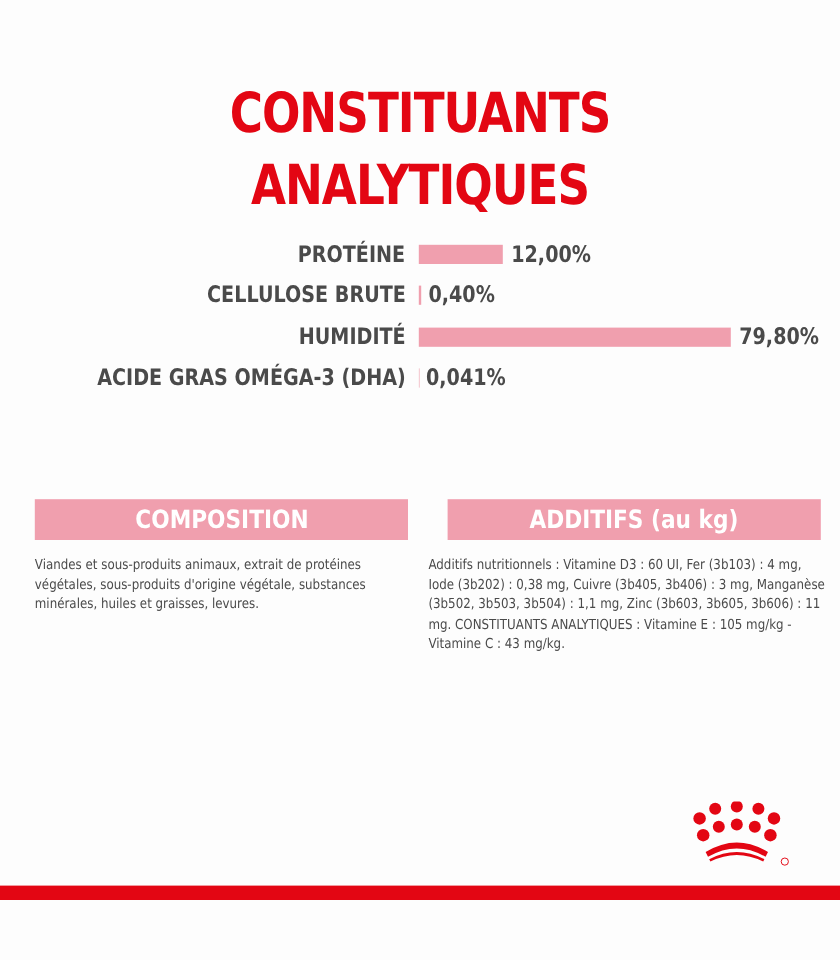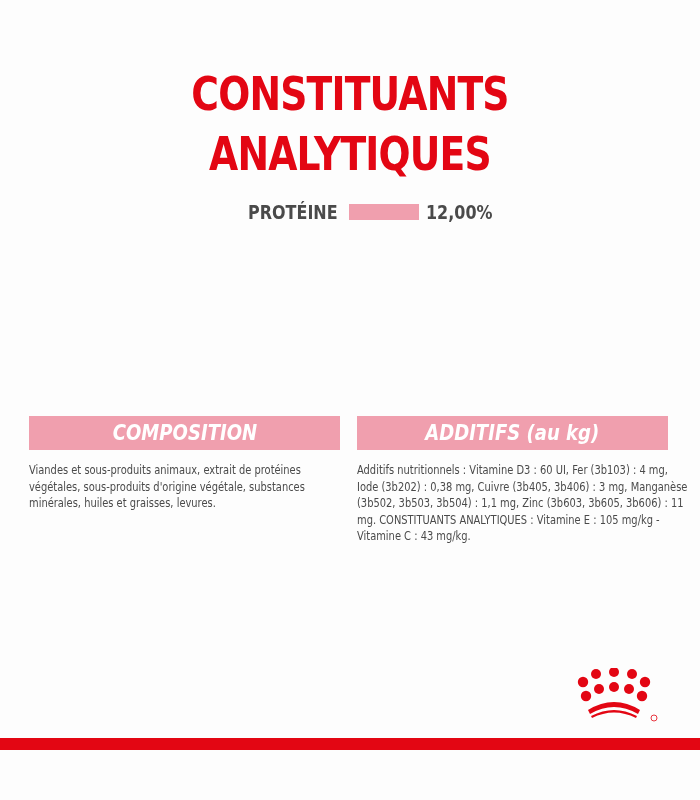--- a/index.html
+++ b/index.html
@@ -3,43 +3,58 @@
 <meta charset="utf-8">
 <style>
   html,body{margin:0;padding:0;}
   body{width:700px;height:800px;background:#fdfdfd;position:relative;overflow:hidden;font-family:"DejaVu Sans Condensed","DejaVu Sans",sans-serif;}
   .title{position:absolute;left:0;top:64px;width:700px;text-align:center;color:#e30613;font-family:"DejaVu Sans",sans-serif;font-weight:bold;font-size:46px;letter-spacing:-1px;transform:scaleX(0.82);transform-origin:center;line-height:60px;}
   .rows{position:absolute;left:0;top:198px;width:700px;}
   .row{position:relative;height:34.4px;}
   .lbl{position:absolute;right:362px;top:0;color:#4a4a4a;font-weight:bold;font-size:19px;line-height:28px;white-space:nowrap;transform:scaleX(0.84);transform-origin:right center;font-family:"DejaVu Sans",sans-serif;}
   .bar{position:absolute;left:349px;top:6px;height:16px;background:#f09fae;}
   .val{position:absolute;top:0;color:#4a4a4a;font-weight:bold;font-size:19px;line-height:28px;white-space:nowrap;transform:scaleX(0.84);transform-origin:left center;font-family:"DejaVu Sans",sans-serif;}
-  .hdr{position:absolute;top:416px;height:34px;background:#f09fae;color:#fff;font-weight:bold;font-size:21px;line-height:34px;text-align:center;font-family:"DejaVu Sans",sans-serif;font-style:italic;}
+  .hdr{position:absolute;top:416px;height:34px;background:#f09fae;color:#fff;font-weight:bold;font-size:21px;line-height:34px;text-align:center;font-family:"DejaVu Sans",sans-serif;}
   .hdr span{display:inline-block;transform:scaleX(0.86);}
   .txt{position:absolute;top:462px;color:#4a4a4a;font-size:11.5px;line-height:16.5px;font-family:"DejaVu Sans",sans-serif;transform:scaleX(0.86);transform-origin:left top;}
   .stripe{position:absolute;left:0;top:738px;width:700px;height:12px;background:#e30613;}
   .logo{position:absolute;left:574px;top:668px;width:92px;height:56px;}
 </style>
 </head>
 <body>
 
 <div class="title">CONSTITUANTS ANALYTIQUES</div>
 
 <div class="rows">
   <div class="row">
     <span class="lbl">PROTÉINE</span>
     <div class="bar" style="width:70px"></div>
     <span class="val" style="left:426px">12,00%</span>
   </div>
+  <div class="row">
+    <span class="lbl">CELLULOSE BRUTE</span>
+    <div class="bar" style="width:2px"></div>
+    <span class="val" style="left:357px">0,40%</span>
+  </div>
+  <div class="row">
+    <span class="lbl">HUMIDITÉ</span>
+    <div class="bar" style="width:260px"></div>
+    <span class="val" style="left:616px">79,80%</span>
+  </div>
+  <div class="row">
+    <span class="lbl">ACIDE GRAS OMÉGA-3 (DHA)</span>
+    <div class="bar" style="width:1px;opacity:.5"></div>
+    <span class="val" style="left:355px">0,041%</span>
+  </div>
 </div>
 
 <div class="hdr" style="left:29px;width:311px"><span>COMPOSITION</span></div>
 <div class="txt" style="left:29px;width:365px">Viandes et sous-produits animaux, extrait de protéines végétales, sous-produits d'origine végétale, substances minérales, huiles et graisses, levures.</div>
 
-<div class="hdr" style="left:357px;width:311px"><span>ADDITIFS (au kg)</span></div>
+<div class="hdr" style="left:373px;width:311px"><span>ADDITIFS (au kg)</span></div>
 <div class="txt" style="left:357px;width:385px">Additifs nutritionnels : Vitamine D3 : 60 UI, Fer (3b103) : 4 mg, Iode (3b202) : 0,38 mg, Cuivre (3b405, 3b406) : 3 mg, Manganèse (3b502, 3b503, 3b504) : 1,1 mg, Zinc (3b603, 3b605, 3b606) : 11 mg. CONSTITUANTS ANALYTIQUES : Vitamine E : 105 mg/kg - Vitamine C : 43 mg/kg.</div>
 
 <svg class="logo" viewBox="0 0 92 56">
   <g fill="#e30613">
     <circle cx="22" cy="6" r="5"></circle>
       <circle cx="40" cy="4" r="5"></circle>
       <circle cx="58" cy="6" r="5"></circle>
     <circle cx="9" cy="14" r="5.2"></circle>
       <circle cx="71" cy="14" r="5.2"></circle>
     <circle cx="25" cy="21" r="5"></circle>

